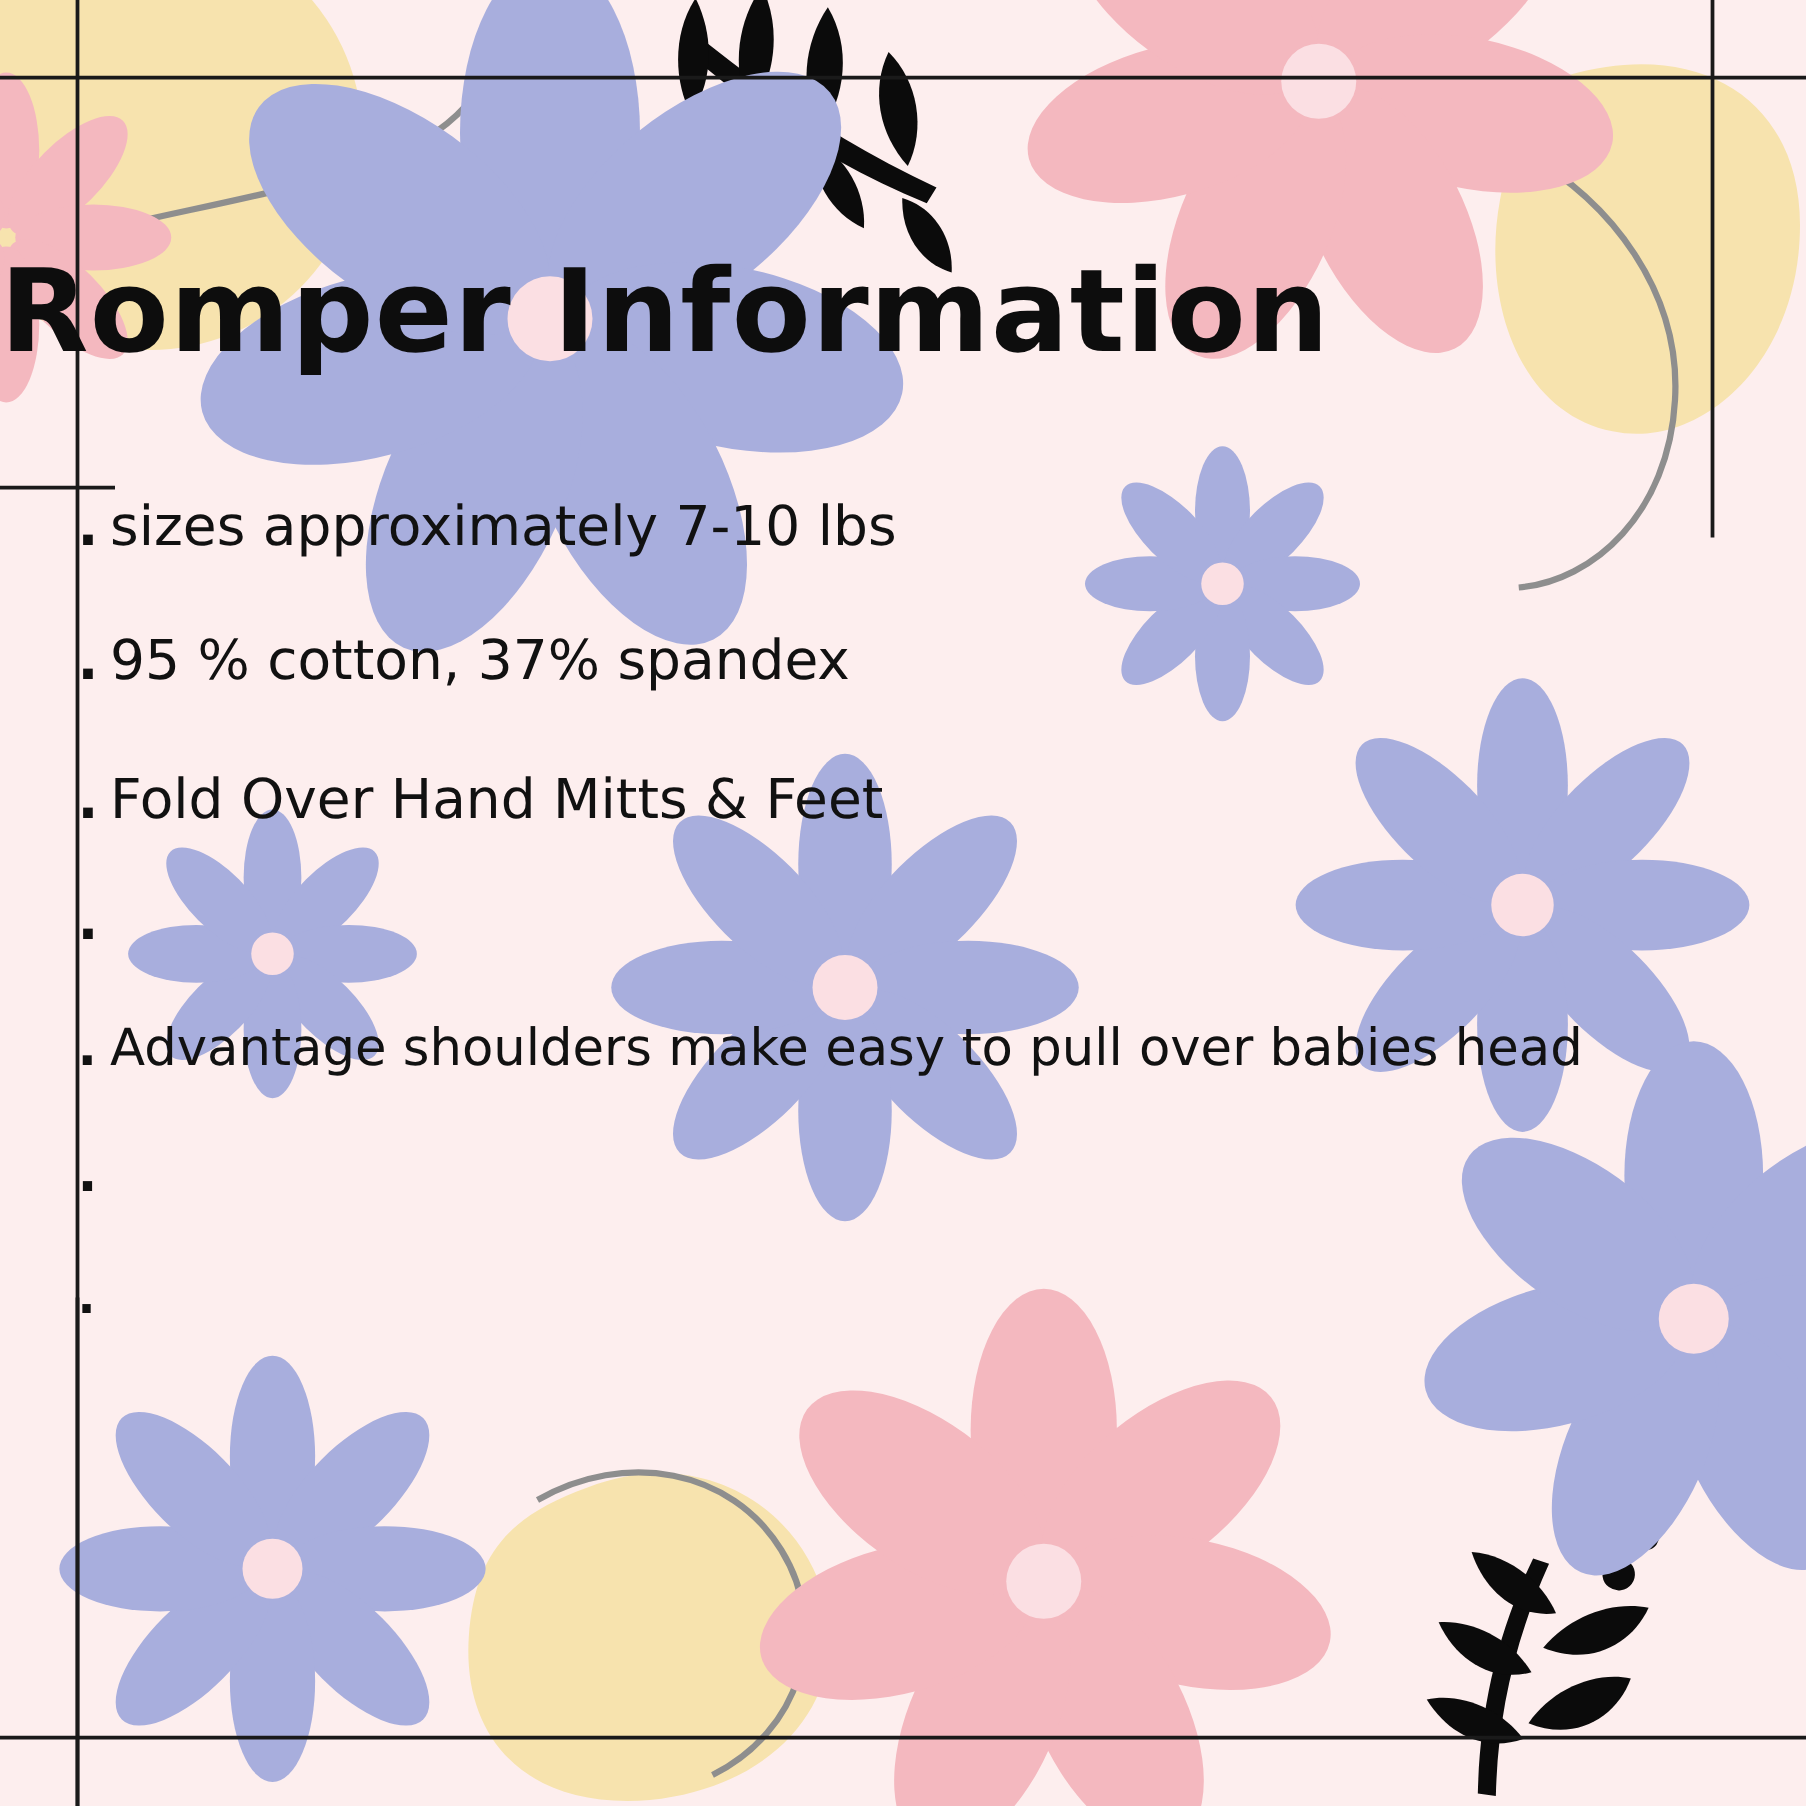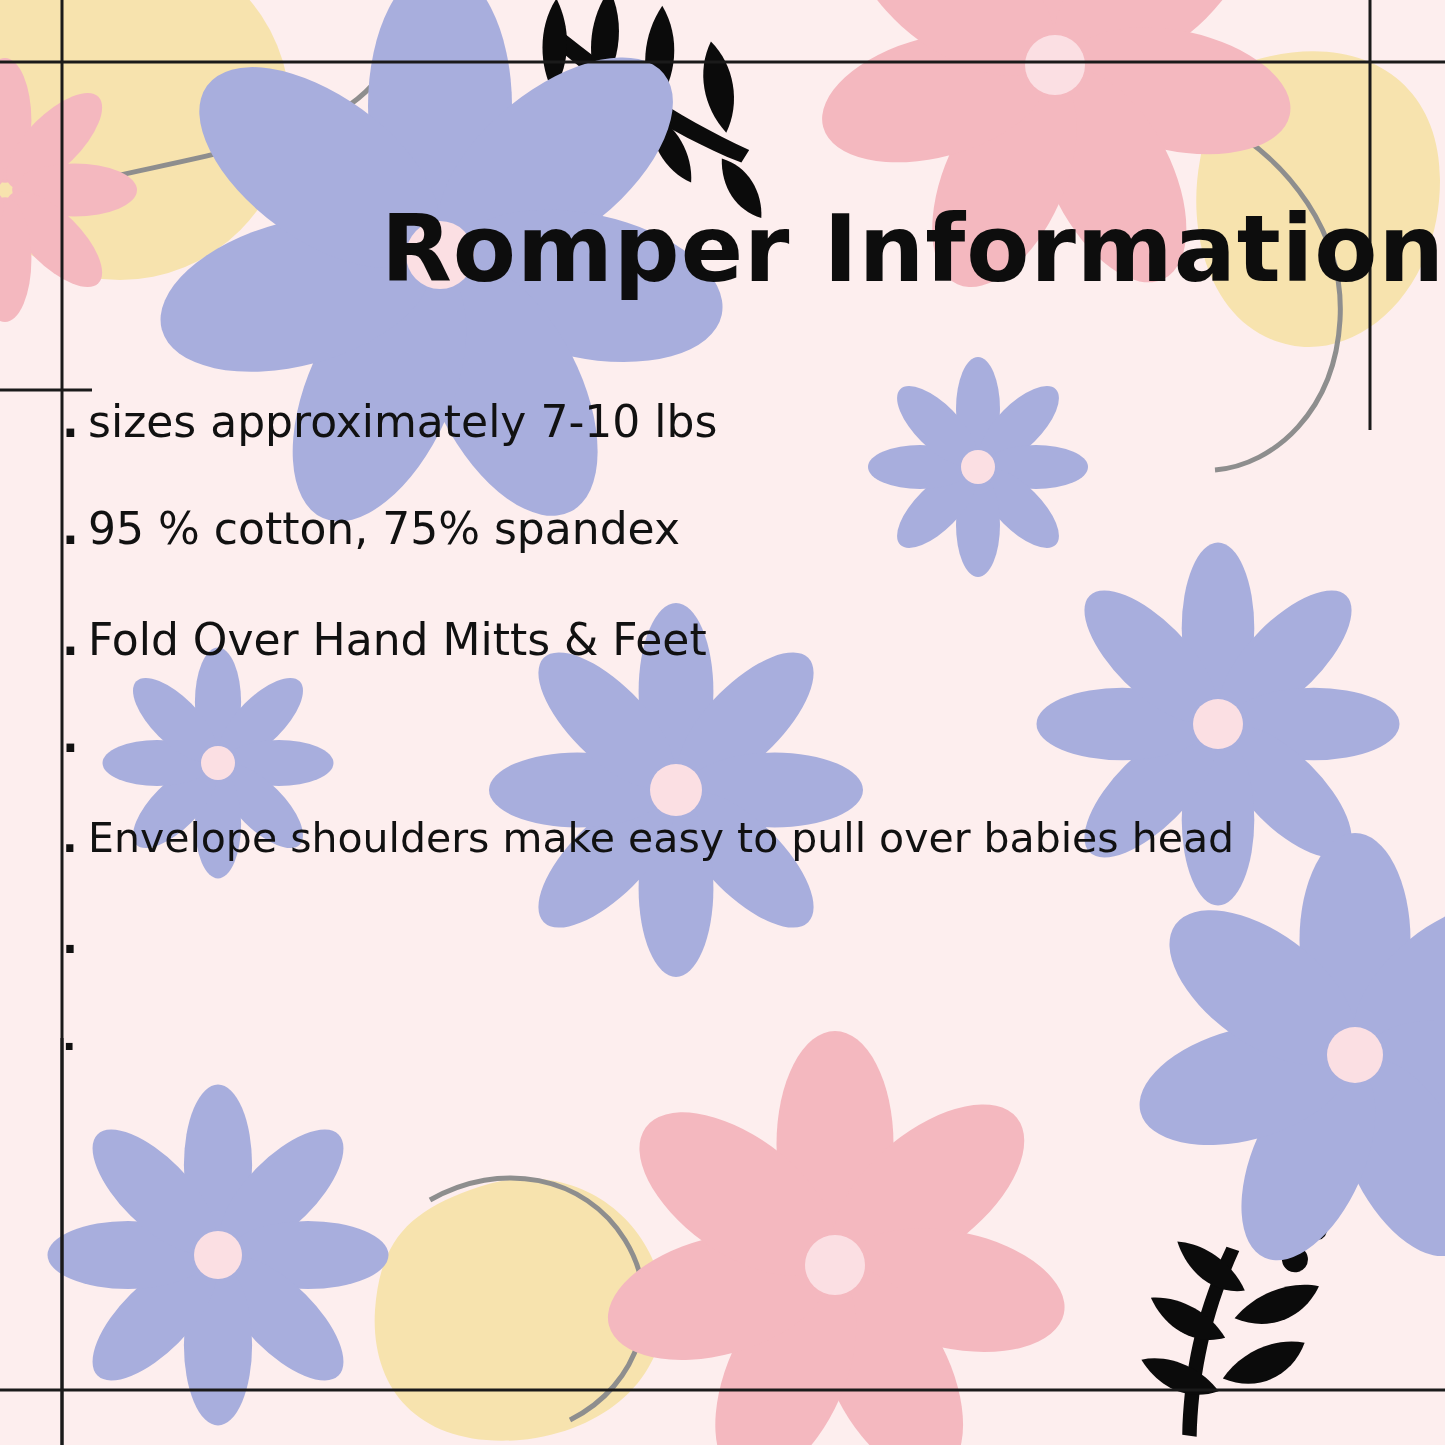--- a/index.html
+++ b/index.html
@@ -28,21 +28,21 @@
   #content {
     position: absolute;
     inset: 0;
     z-index: 5;
   }
   #title {
     position: absolute;
     top: 196px;
     left: 0;
     width: 100%;
-    text-align: right;
+    text-align: left;
     font-family: "DejaVu Sans", sans-serif;
     font-size: 92px;
     font-weight: 700;
     letter-spacing: 1px;
     color: #0d0d0d;
     white-space: nowrap;
   }
   #bullets {
     position: absolute;
     top: 396px;
@@ -209,32 +209,32 @@
   <div id="content">
     <div id="title">Romper Information</div>
 
     <div id="bullets">
       <div class="bullet b0">
         <span class="dot">.</span>
         <span>sizes approximately 7-10 lbs</span>
       </div>
       <div class="bullet b1">
         <span class="dot">.</span>
-        <span>95 % cotton, 75% spandex</span>
+        <span>95 % cotton, 37% spandex</span>
       </div>
       <div class="bullet b2">
         <span class="dot">.</span>
         <span>Fold Over Hand Mitts  &amp;  Feet</span>
       </div>
       <div class="bullet b3">
         <span class="dot">.</span>
       </div>
       <div class="bullet b4">
         <span class="dot">.</span>
-        <span>Envelope shoulders make easy to pull over babies head</span>
+        <span>Advantage shoulders make easy to pull over babies head</span>
       </div>
       <div class="bullet b5">
         <span class="dot">.</span>
       </div>
       <div class="bullet b6">
         <span class="dot">.</span>
       </div>
     </div>
   </div>
 

